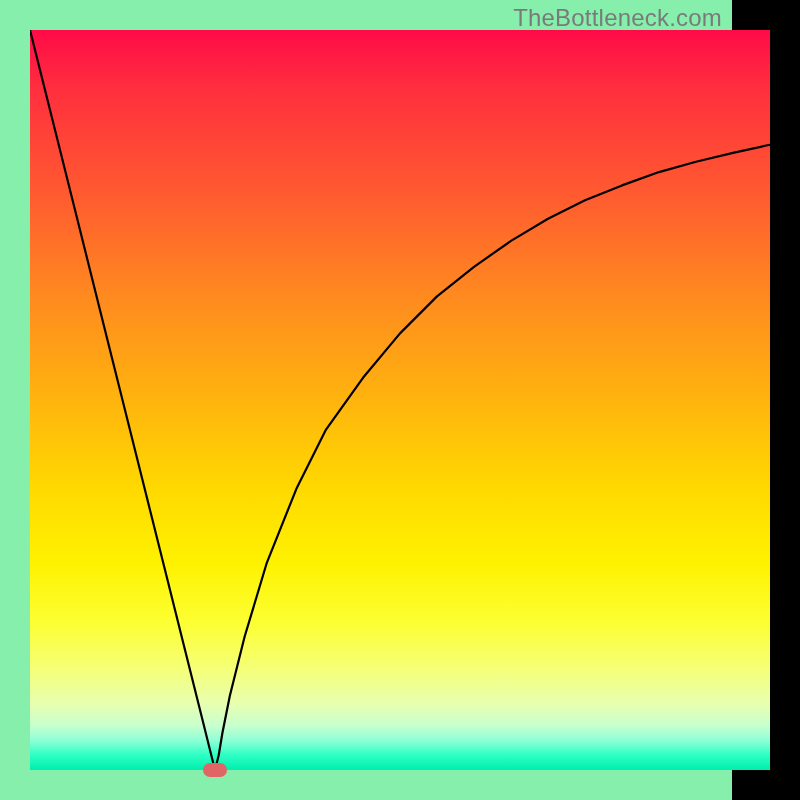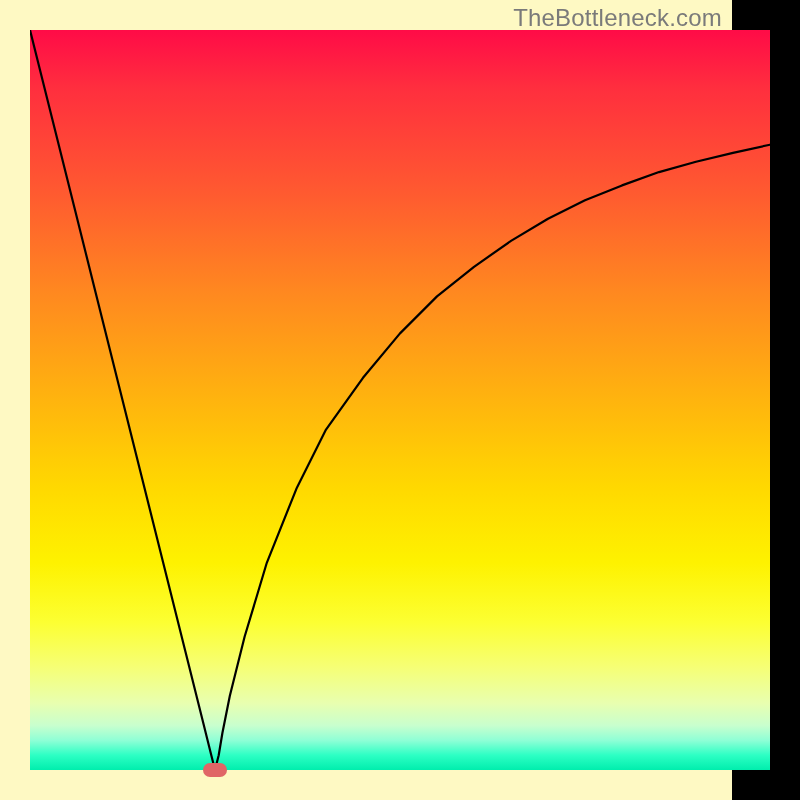--- a/index.html
+++ b/index.html
@@ -1,21 +1,21 @@
 <!DOCTYPE html>
 <html><head>
 <meta charset="utf-8">
 <style>
   * { margin: 0; padding: 0; box-sizing: border-box; }
   html, body { width: 800px; height: 800px; overflow: hidden; background: #000; }
   .frame {
     position: relative;
     width: 732px;
     height: 800px;
-    background: #fef9c3;
+    background: #86efac;
   }
   .plot-area {
     position: absolute;
     left: 30px;
     top: 30px;
     width: 740px;
     height: 740px;
     background: linear-gradient(to bottom,
       #ff0b47 0%,
       #ff2f3e 8%,

